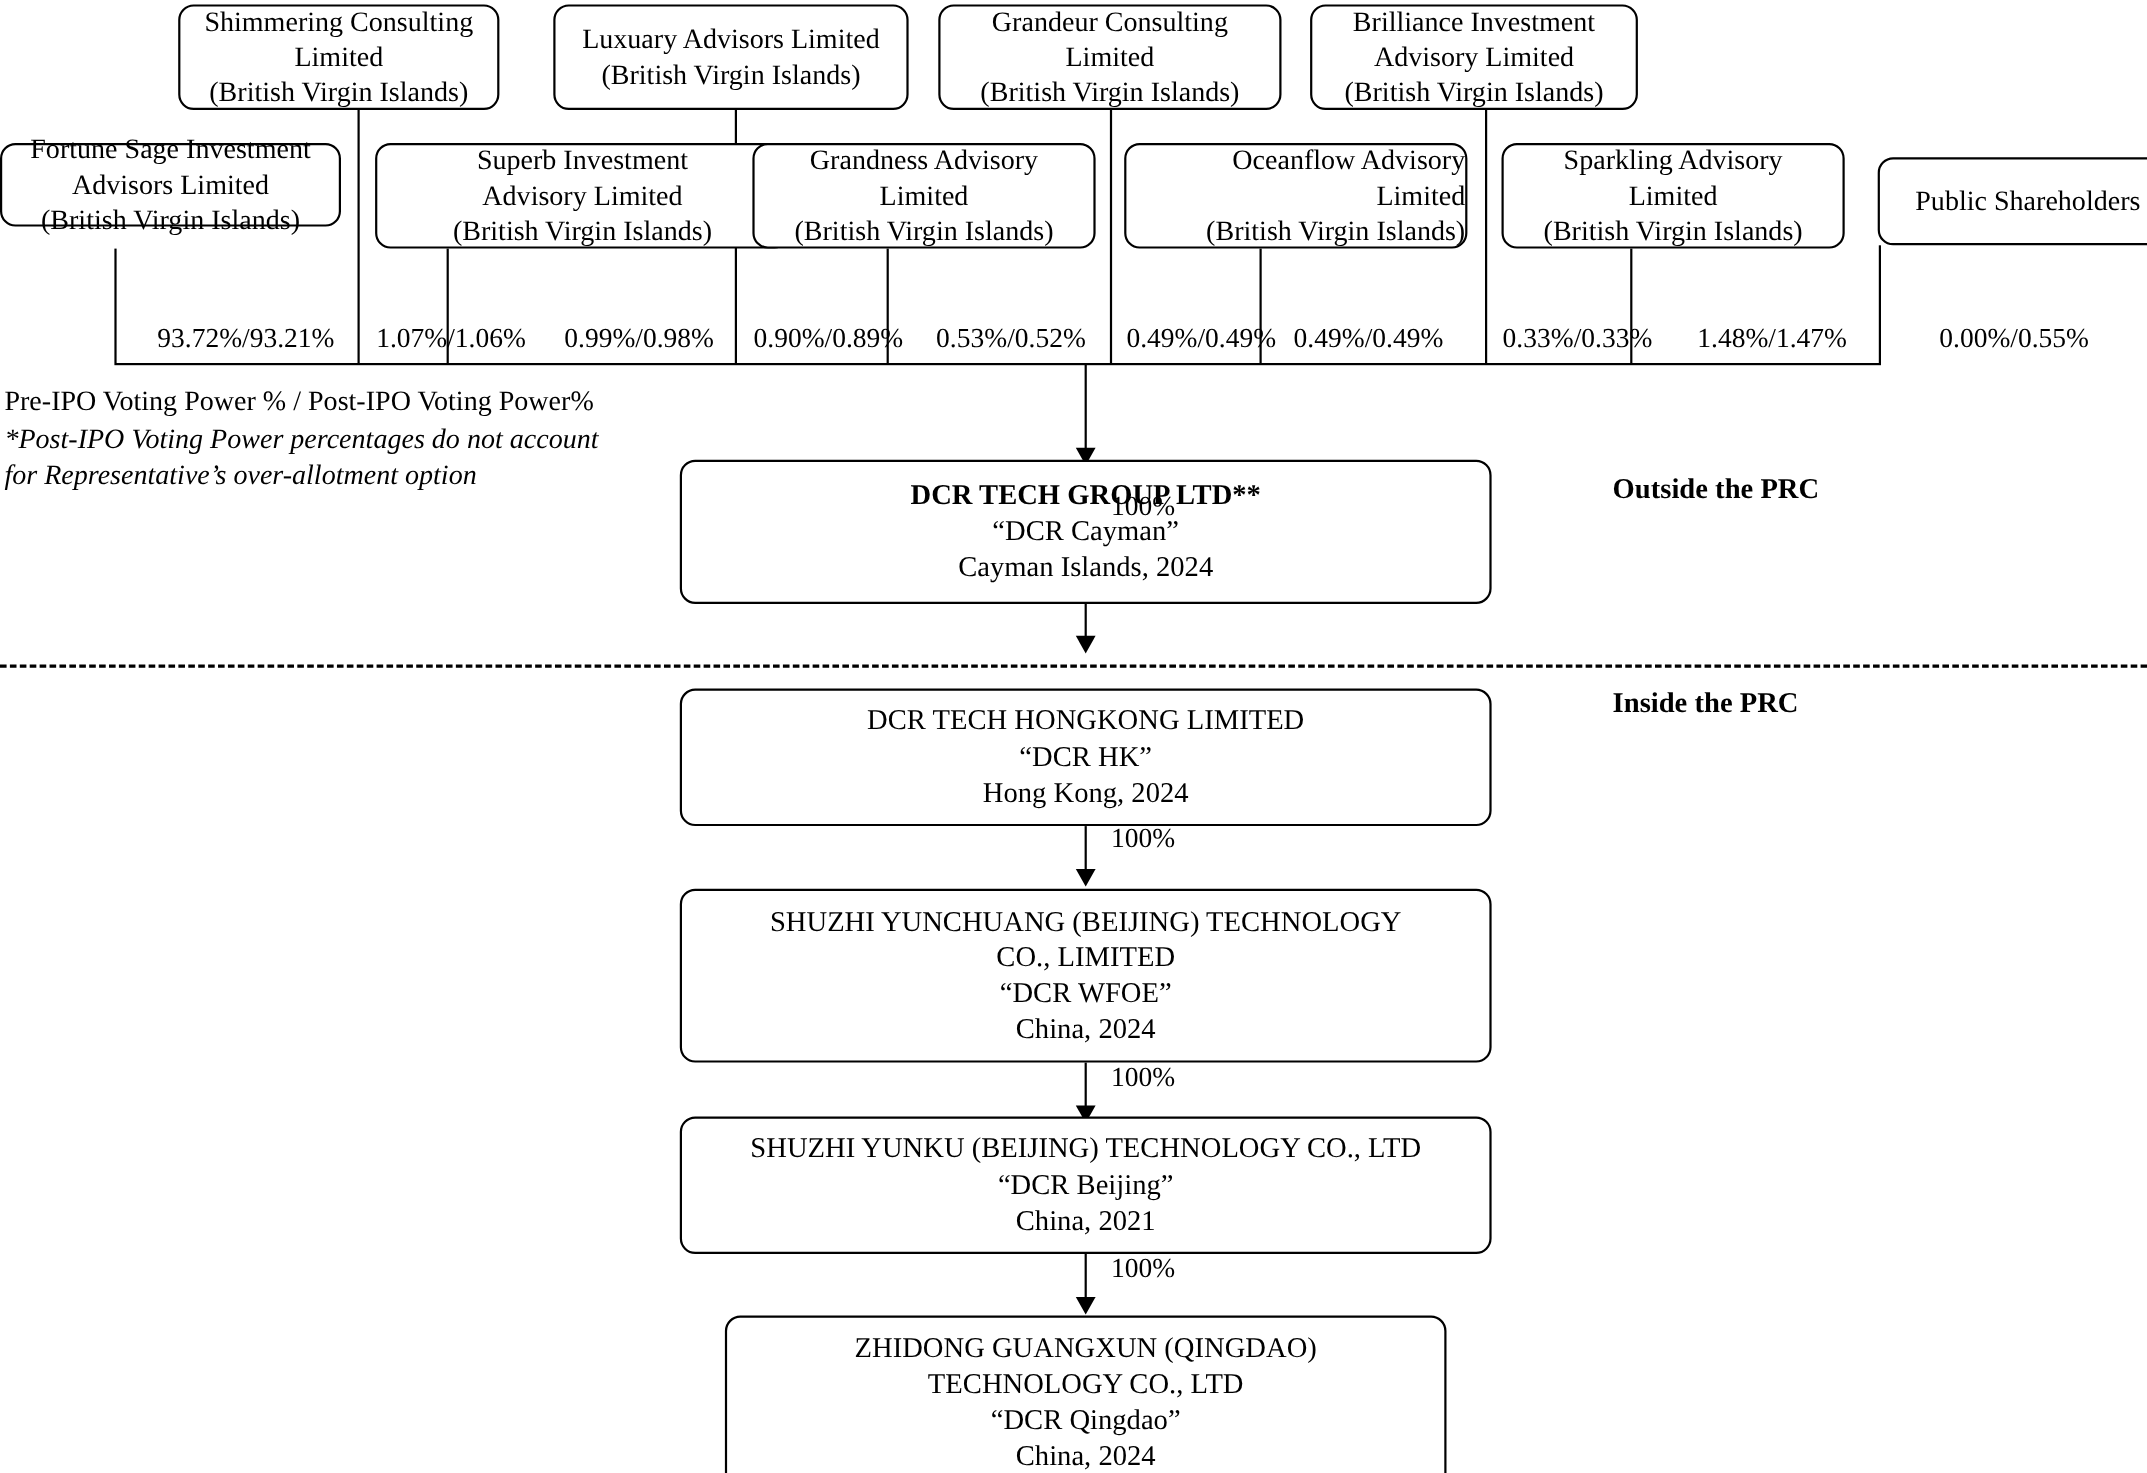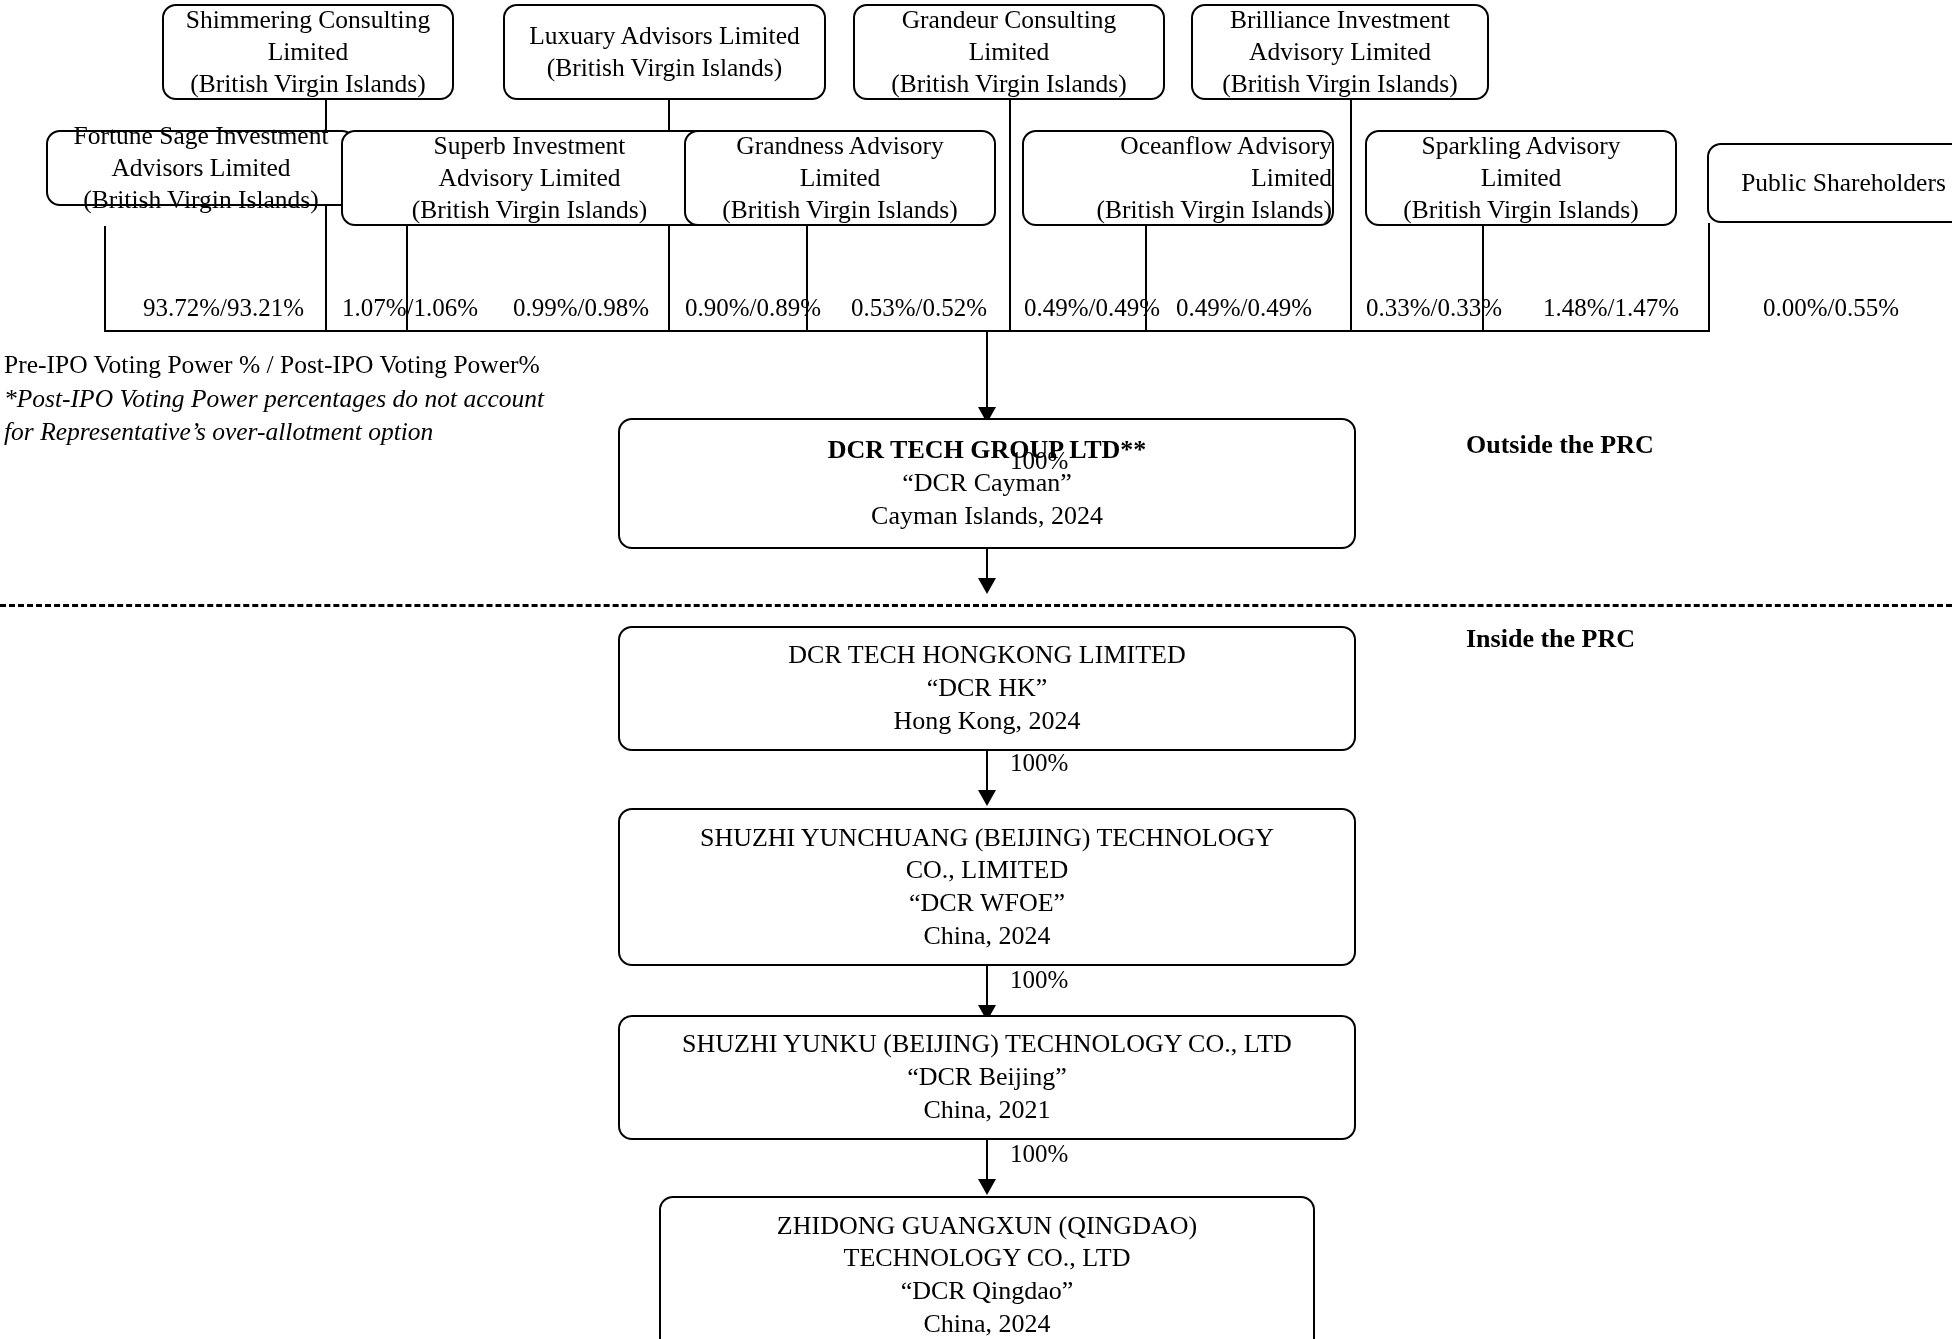--- a/index.html
+++ b/index.html
@@ -99,21 +99,21 @@
     <span class="ln">Limited</span>
     <span class="ln">(British Virgin Islands)</span>
   </div>
 
   <div class="box shbox" style="left:1191px;top:4px;width:298px;height:96px;">
     <span class="ln">Brilliance Investment</span>
     <span class="ln">Advisory Limited</span>
     <span class="ln">(British Virgin Islands)</span>
   </div>
 
-  <div class="box shbox" style="left:0px;top:130px;width:310px;height:76px;margin-left:46px;">
+  <div class="box shbox" style="left:0px;top:130px;width:310px;height:76px;">
     <span class="ln">Fortune Sage Investment</span>
     <span class="ln">Advisors Limited</span>
     <span class="ln">(British Virgin Islands)</span>
   </div>
 
   <div class="box shbox" style="left:341px;top:130px;width:377px;height:96px;">
     <span class="ln">Superb Investment</span>
     <span class="ln">Advisory Limited</span>
     <span class="ln">(British Virgin Islands)</span>
   </div>

